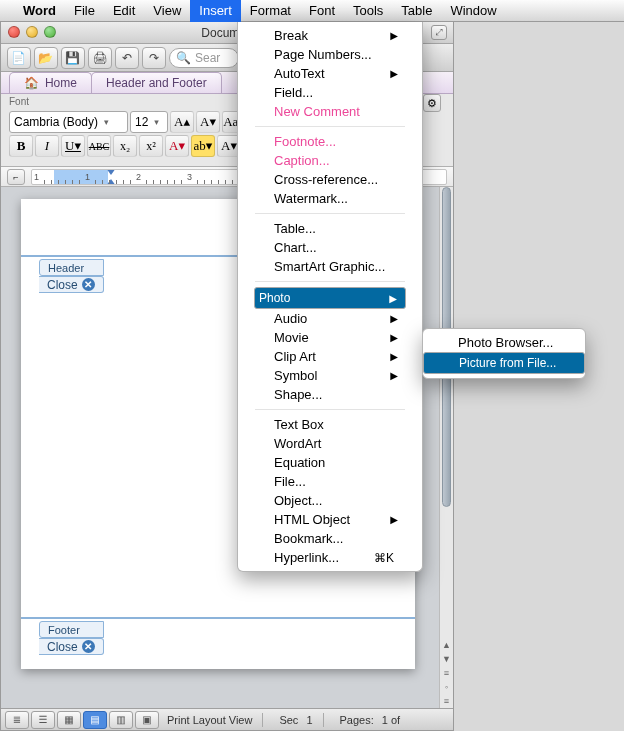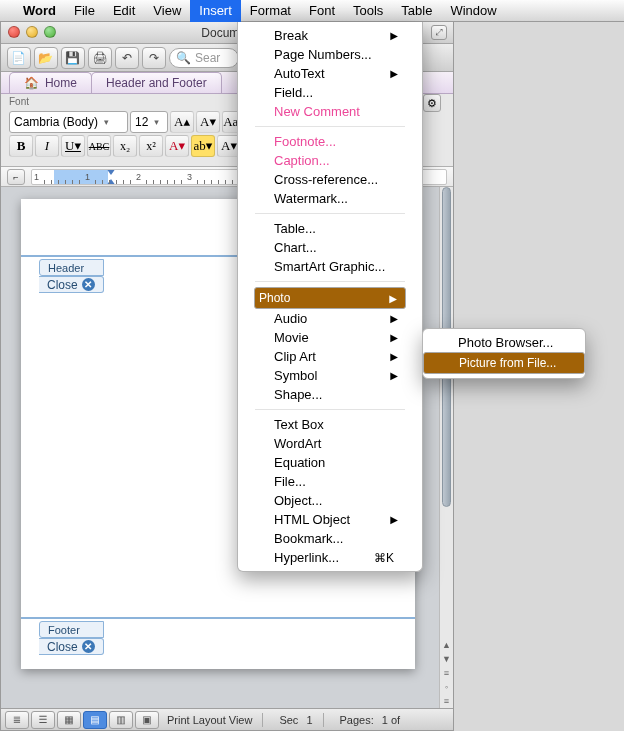--- a/index.html
+++ b/index.html
@@ -10,21 +10,21 @@
   .apple{font-size:15px;margin-right:8px;}
   .mb-item{padding:0 9px;height:22px;display:flex;align-items:center;font-size:13px;}
   .mb-item.app{font-weight:bold;}
   .mb-item.open{background:#1e6bef;color:#fff;}
   .menubar, .mb-item { color:#000; }
 
   
   .menu{position:absolute;left:237px;top:22px;width:186px;background:#fff;border:1px solid #b5b5b5;border-top:none;box-shadow:0 8px 20px rgba(0,0,0,.35);padding:4px 16px;z-index:60;border-radius:0 0 6px 6px;}
   .mi{height:19px;display:flex;align-items:center;padding:0 22px 0 20px;color:#000;position:relative;font-size:13px;white-space:nowrap;}
   .mi.dis{color:#ec4899;}
-  .mi.sel{background:#a16207;color:#fff;}
+  .mi.sel{background:#0369a1;color:#fff;}
   .mi .arrow{position:absolute;right:8px;font-size:10px;}
   .mi .shortcut{position:absolute;right:12px;font-size:12px;}
   .sep{height:1px;background:#e3e3e3;margin:5px 1px;}
 
   
   .submenu{position:absolute;left:422px;top:328px;width:164px;background:#fff;border:1px solid #b5b5b5;box-shadow:0 8px 20px rgba(0,0,0,.35);padding:4px 0;z-index:61;border-radius:6px;}
   .submenu .mi{padding:0 35px;}
 
   
   .win{position:absolute;left:0;top:22px;width:454px;height:709px;background:#e7e7e7;border:1px solid #9a9a9a;border-top:none;}

